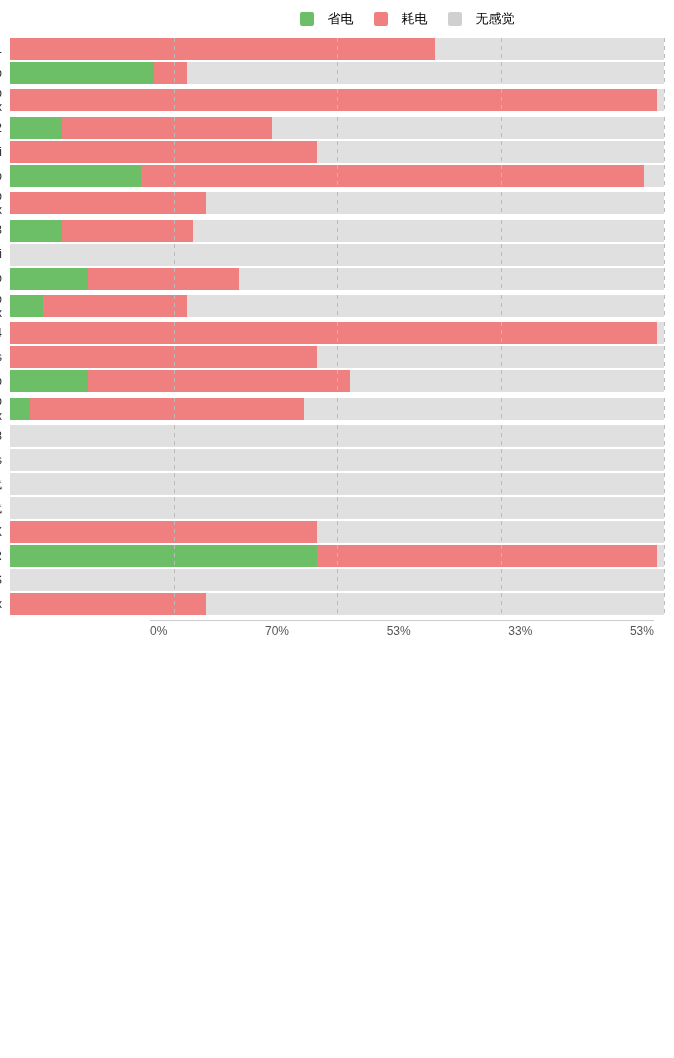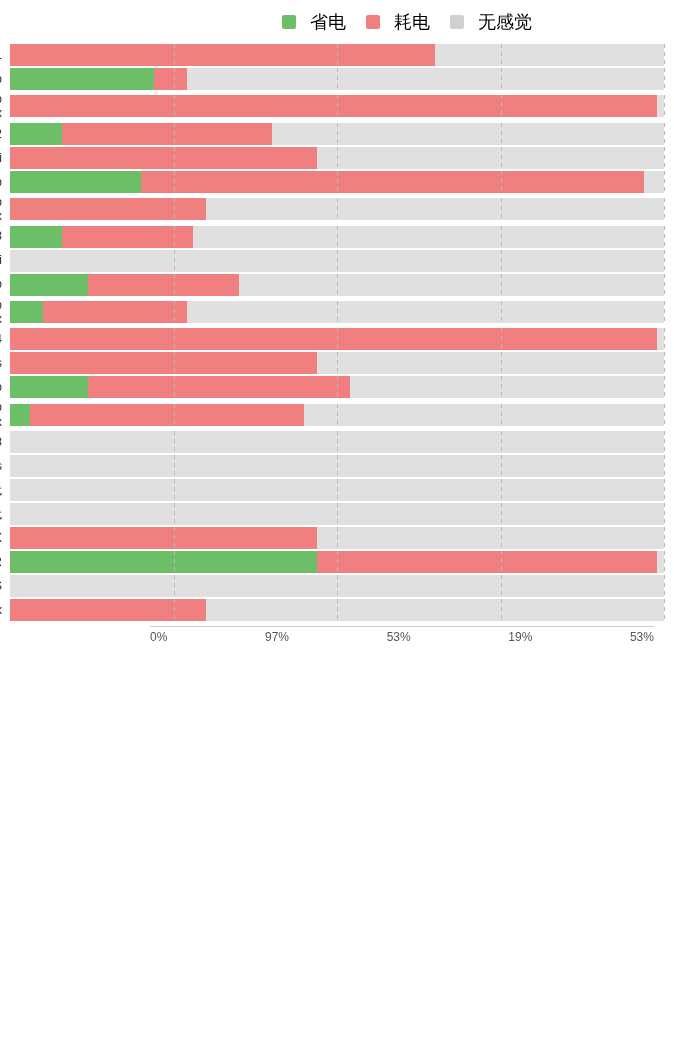--- a/index.html
+++ b/index.html
@@ -18,21 +18,21 @@
       align-items: center;
       justify-content: center;
       gap: 20px;
       margin-bottom: 10px;
       margin-left: 140px;
     }
     .legend-item {
       display: flex;
       align-items: center;
       gap: 14px;
-      font-size: 18px;
+      font-size: 13px;
     }
     .legend-dot {
       width: 14px;
       height: 14px;
       border-radius: 2px;
     }
     .bar-row {
       display: flex;
       align-items: center;
       margin-bottom: 2px;
@@ -338,18 +338,18 @@
           <div class="dashed-line" style="left: 50%;"></div>
           <div class="dashed-line" style="left: 75%;"></div>
           <div class="dashed-line" style="left: 100%;"></div>
           <div class="bar-segment bar-red" style="width: 30%;"></div>
         </div>
       </div>
     </div>
 
   <div class="x-axis">
   <span class="x-label">0%</span>
-      <span class="x-label">97%</span>
+      <span class="x-label">70%</span>
       <span class="x-label">53%</span>
-      <span class="x-label">19%</span>
+      <span class="x-label">33%</span>
       <span class="x-label">53%</span>
     </div>
 </div>
 
 </body></html>

